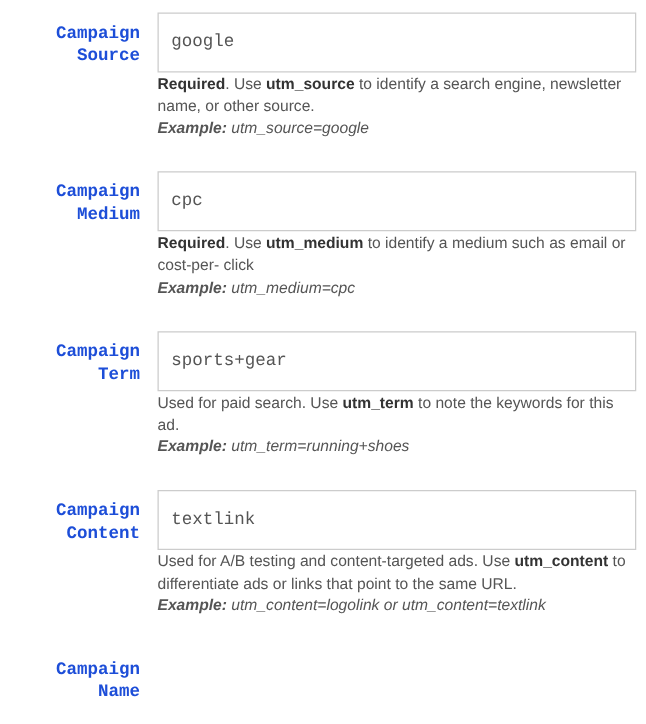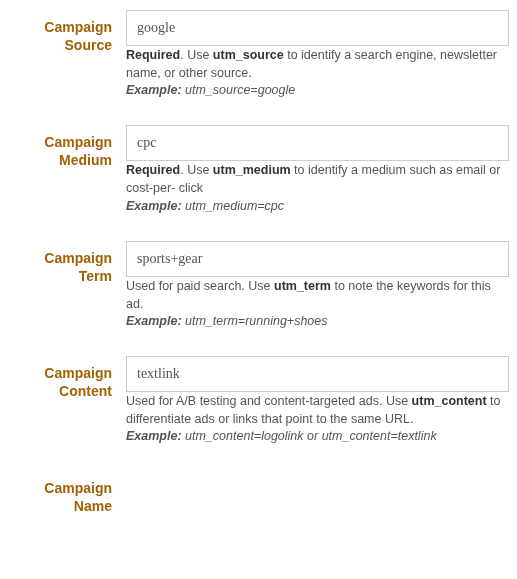--- a/index.html
+++ b/index.html
@@ -19,33 +19,34 @@
       margin-bottom: 28px;
     }
     .form-label {
       width: 118px;
       text-align: right;
       font-weight: 600;
       font-size: 14px;
       line-height: 1.3;
       padding-right: 14px;
       padding-top: 8px;
-      color: #a16207;
+      color: #1d4ed8;
       word-wrap: break-word;
+      font-family: Liberation Mono, monospace;
     }
     .form-content {
       flex: 1;
     }
     .form-input {
       width: 100%;
-      height: 36px;
+      height: 48px;
       border: 1px solid #ccc;
       padding: 7px 10px;
       font-size: 14px;
-      font-family: Liberation Serif, serif;
+      font-family: Liberation Mono, monospace;
       color: #555;
       background: #fff;
       outline: none;
     }
     .help-text {
       font-size: 12.5px;
       line-height: 1.45;
       color: #555;
       margin-top: 0;
     }

